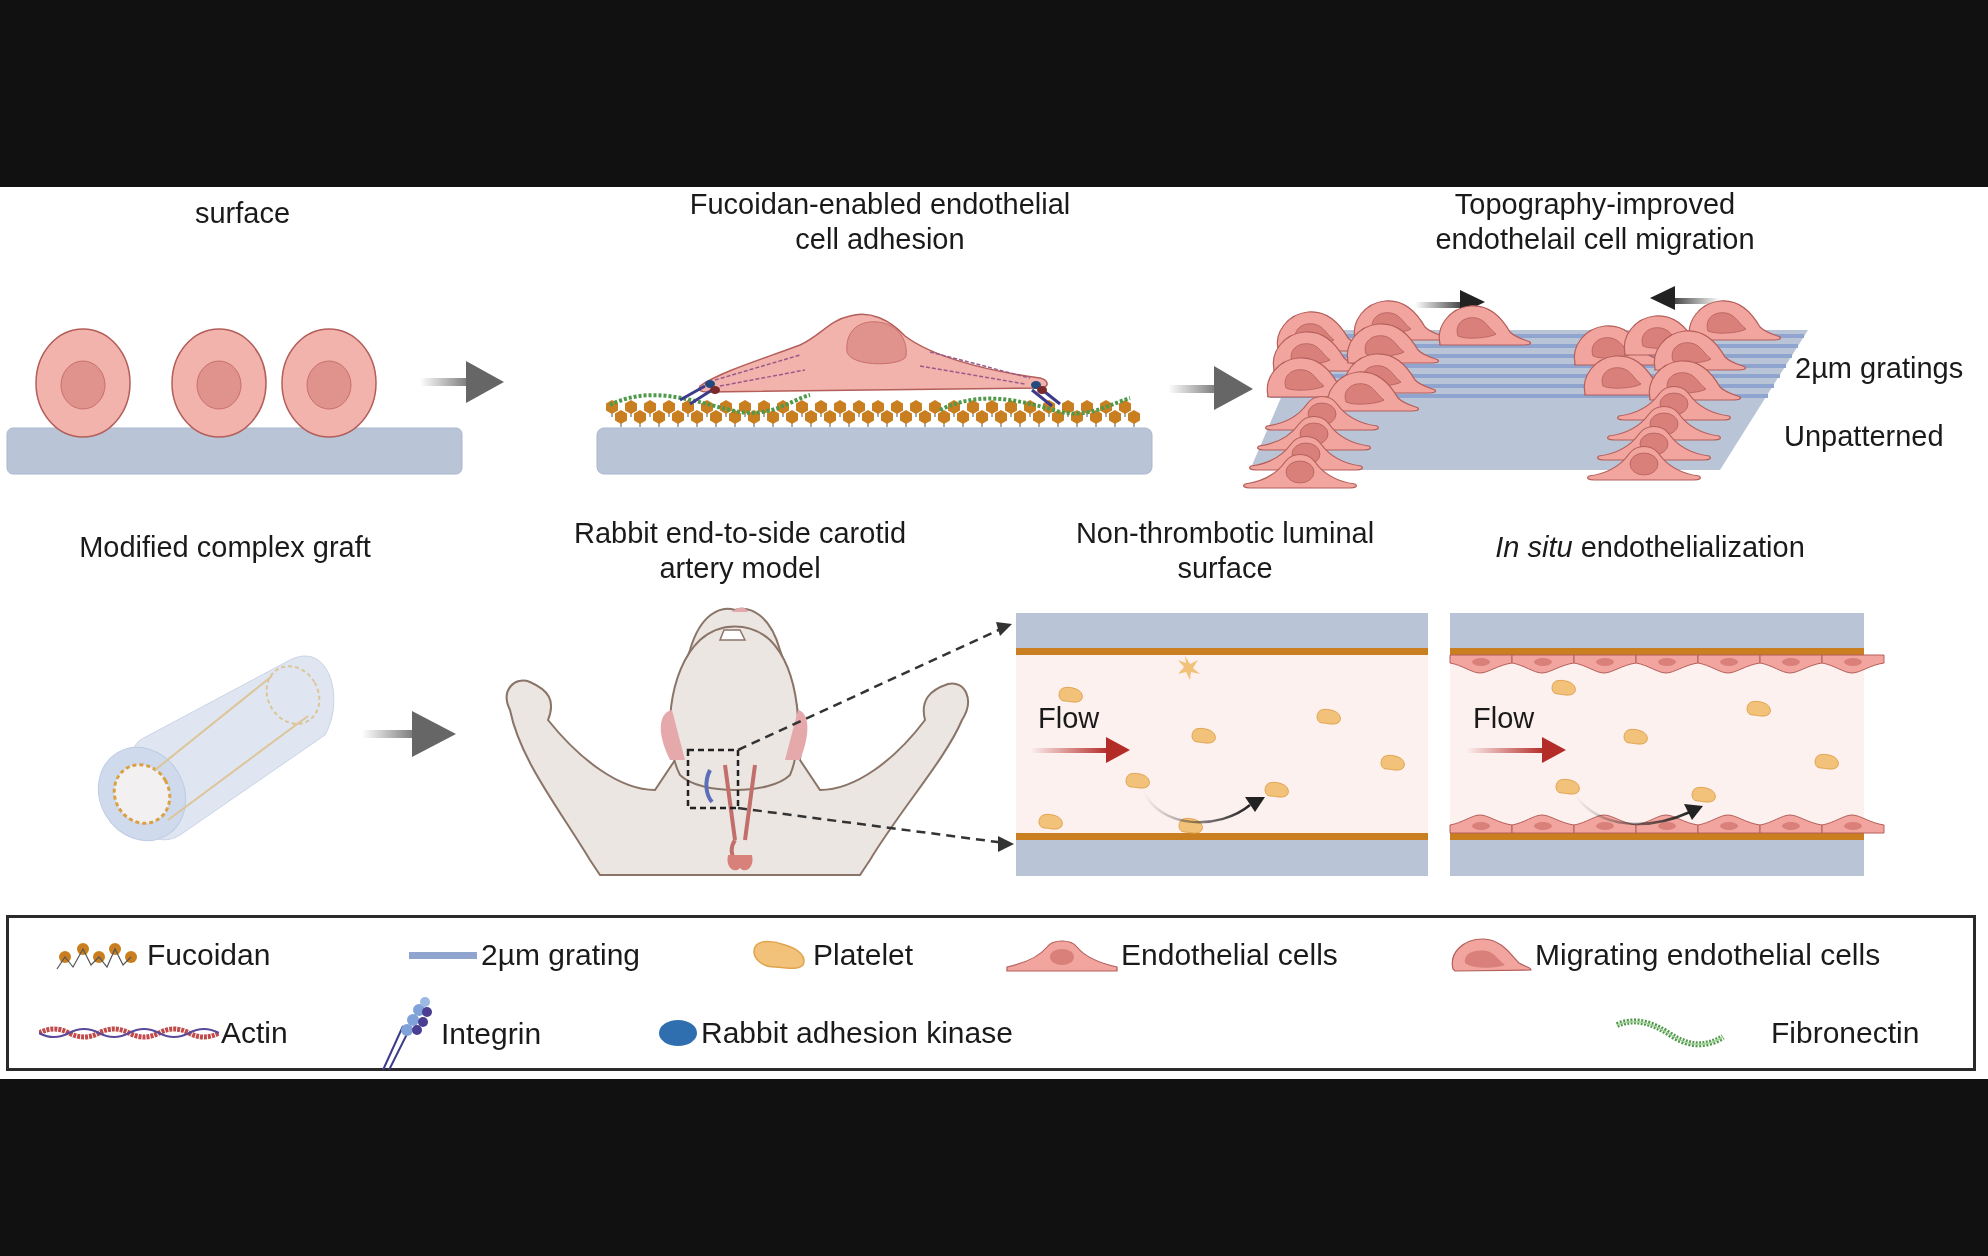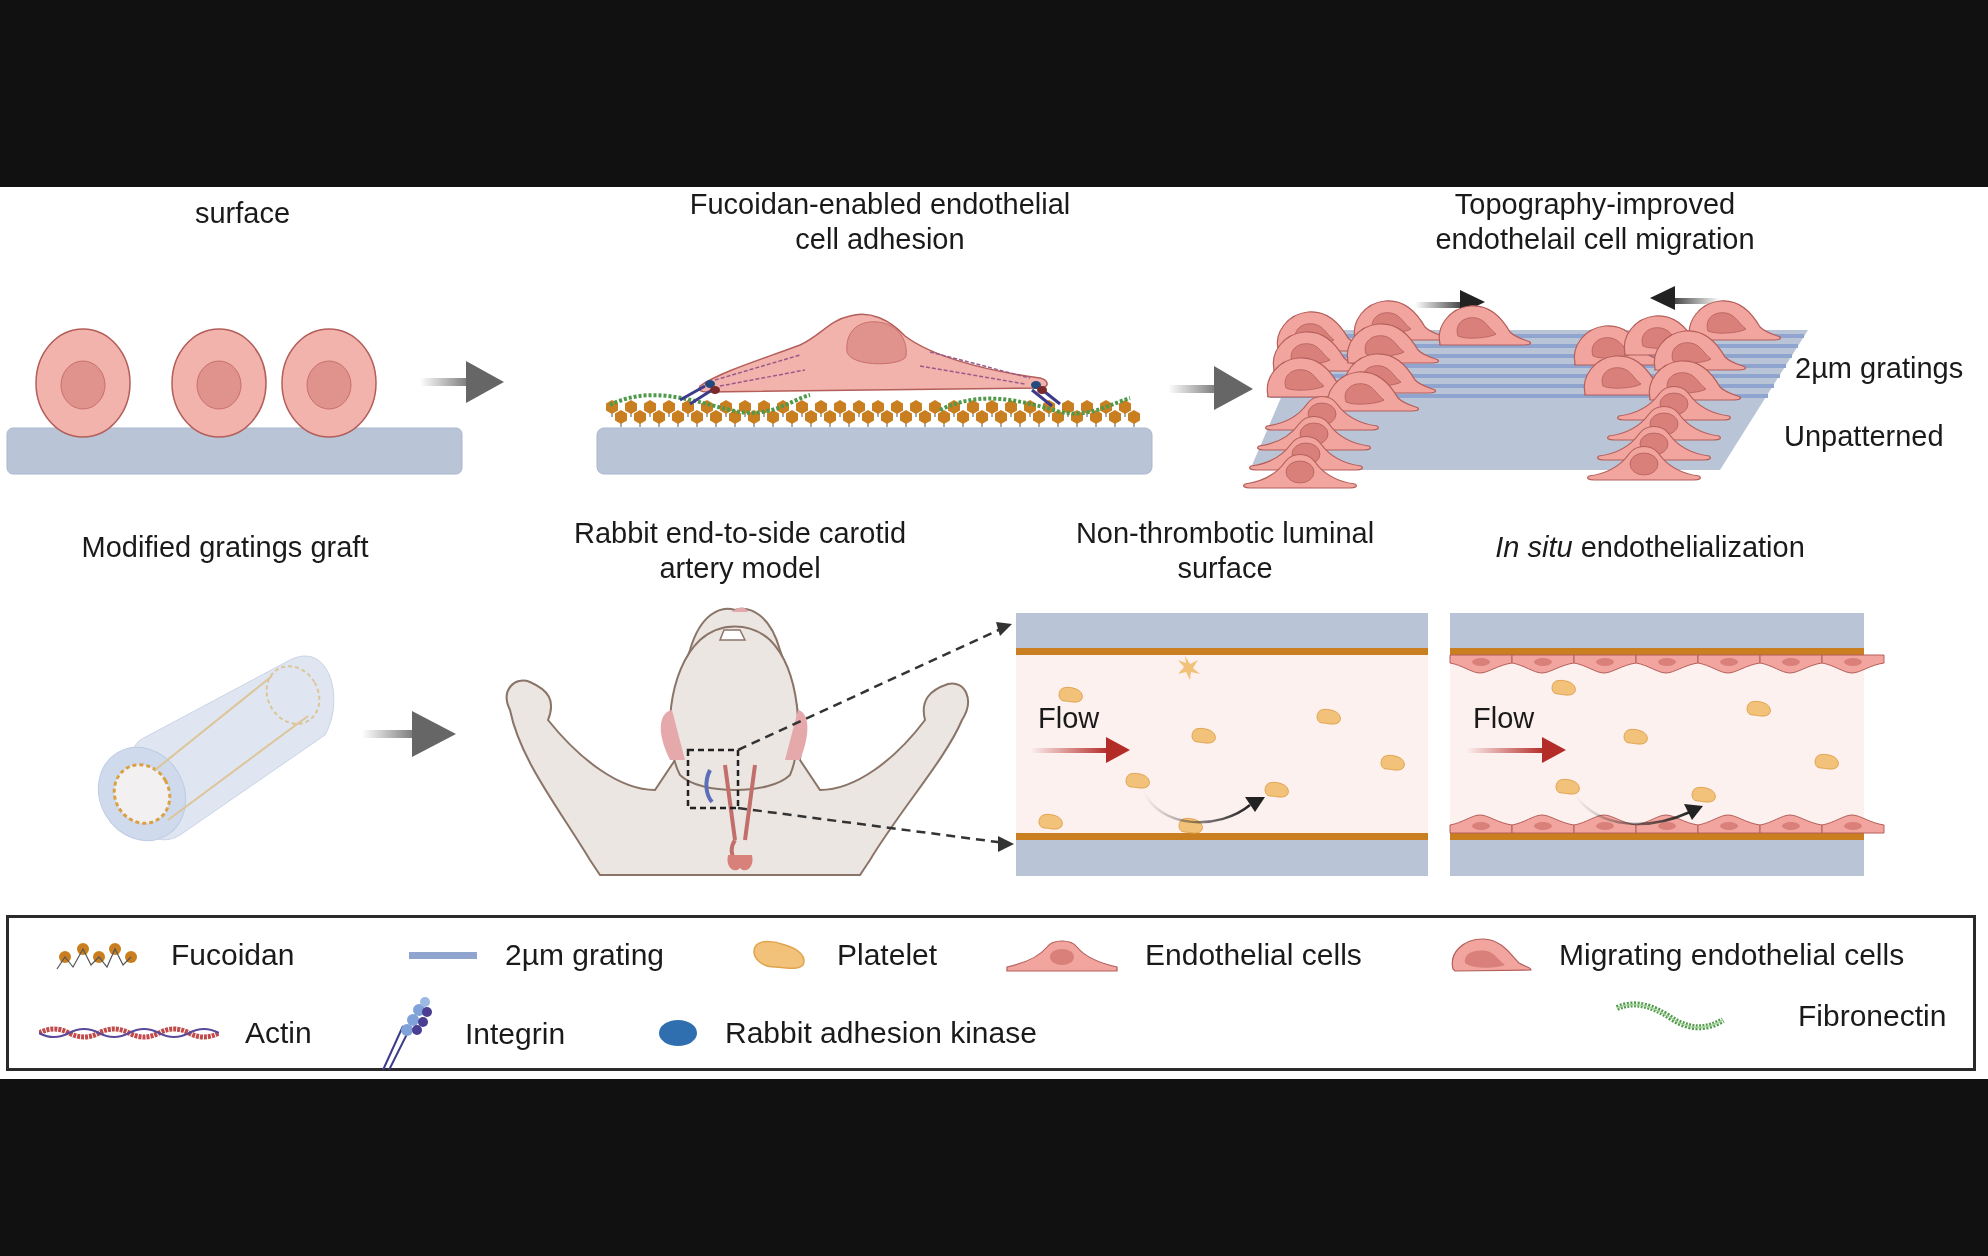--- a/index.html
+++ b/index.html
@@ -4,41 +4,41 @@
 <style>
   html,body{margin:0;padding:0;}
   body{width:1988px;height:1256px;background:#111111;position:relative;overflow:hidden;font-family:"Liberation Sans",sans-serif;}
   .canvas{position:absolute;left:0;top:187px;width:1988px;height:892px;background:#ffffff;}
   .title{position:absolute;color:#1a1a1a;font-size:29px;line-height:35px;text-align:center;white-space:nowrap;font-family:"Liberation Sans",sans-serif;}
   .title em{font-style:italic;}
   svg.art{position:absolute;left:0;top:0;}
   .lbl{position:absolute;font-size:29px;color:#1a1a1a;white-space:nowrap;}
   .legend{position:absolute;left:6px;top:915px;width:1970px;height:156px;border:3px solid #2a2a2a;box-sizing:border-box;background:#fff;}
   .leg-item{position:absolute;display:flex;align-items:center;height:50px;}
-  .leg-text{font-size:30px;color:#1a1a1a;white-space:nowrap;margin-left:26px;}
+  .leg-text{font-size:30px;color:#1a1a1a;white-space:nowrap;margin-left:2px;}
   .leg-icon{display:inline-block;}
 </style>
 </head>
 <body>
 
 <div class="canvas"></div>
 
 <div class="title" style="left:40px;top:196px;width:405px;">
   <div>surface</div>
 </div>
 <div class="title" style="left:660px;top:187px;width:440px;">
   <div>Fucoidan-enabled endothelial</div>
   <div>cell adhesion</div>
 </div>
 <div class="title" style="left:1380px;top:187px;width:430px;">
   <div>Topography-improved</div>
   <div>endothelail cell migration</div>
 </div>
 <div class="title" style="left:50px;top:530px;width:350px;">
-  <div>Modified gratings graft</div>
+  <div>Modified complex graft</div>
 </div>
 <div class="title" style="left:540px;top:516px;width:400px;">
   <div>Rabbit end-to-side carotid</div>
   <div>artery model</div>
 </div>
 <div class="title" style="left:1030px;top:516px;width:390px;text-align:center;">
   <div>Non-thrombotic luminal</div>
   <div>surface</div>
 </div>
 <div class="title" style="left:1460px;top:530px;width:380px;">
@@ -384,20 +384,20 @@
         <circle cx="48" cy="16" r="5" fill="#4a3f93"></circle>
     </svg>
     <span class="leg-text">Integrin</span>
   </div>
   <div class="leg-item" style="left:648px;top:90px;">
     <svg class="leg-icon" width="42" height="30" viewBox="0 0 42 30">
         <ellipse cx="21" cy="15" rx="19" ry="13" fill="#2f6fb0"></ellipse>
       </svg>
     <span class="leg-text">Rabbit adhesion kinase</span>
   </div>
-  <div class="leg-item" style="left:1606px;top:73px;gap:27px;">
+  <div class="leg-item" style="left:1606px;top:90px;">
     <svg class="leg-icon" width="110" height="36" viewBox="0 0 110 36">
       <path d="M2 10 C20 2 38 8 56 20 C74 32 92 32 108 22" fill="none" stroke="#4f9a4a" stroke-width="6" stroke-dasharray="2 1.5"></path>
       <path d="M2 10 C20 2 38 8 56 20 C74 32 92 32 108 22" fill="none" stroke="#a8d39f" stroke-width="1.5"></path>
     </svg>
     <span class="leg-text" style="margin-left:46px;">Fibronectin</span>
   </div>
 </div>
 
 </body></html>

